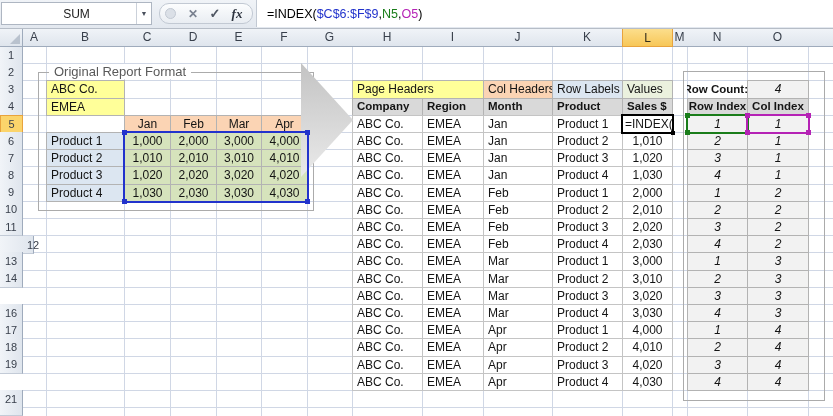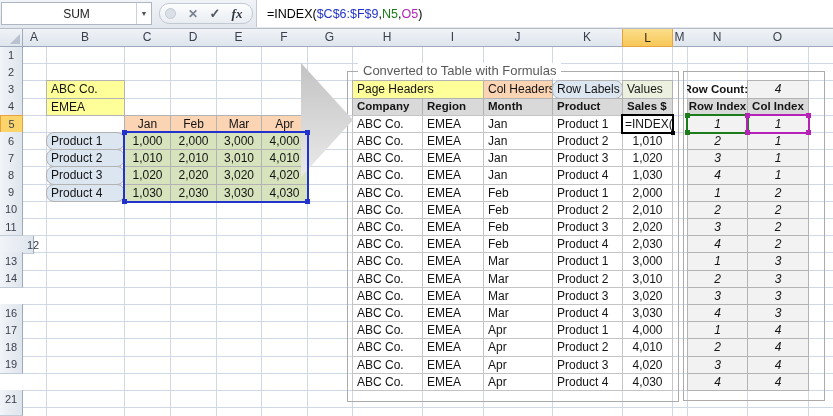--- a/index.html
+++ b/index.html
@@ -45,21 +45,21 @@
           background-image:repeating-linear-gradient(to bottom,#D0D7E5 0 1px,transparent 1px 17.2px);}
   .vline{position:absolute;top:46px;height:370px;width:1px;background:#D0D7E5;z-index:1;}
 
   
   .cell{position:absolute;box-sizing:border-box;font-size:12px;color:#141414;display:flex;align-items:center;
         overflow:hidden;white-space:nowrap;z-index:4;line-height:1;}
   .al{padding-left:4px;} .ac{justify-content:center;} .ar{justify-content:flex-end;padding-right:2px;}
   .b{font-weight:bold;font-size:11.5px;} .i{font-style:italic;}
   .bd1{border:1px solid #B3B3B3;} .bd2{border:1px solid #C4C4C4;}
   .f-yellow{background:var(--fill-yellow);} .f-peach{background:var(--fill-peach);}
-  .f-blue{background:var(--fill-blue);border-radius:8px;}     .f-green{background:var(--fill-green);}
+  .f-blue{background:var(--fill-blue);}     .f-green{background:var(--fill-green);}
   .f-palegreen{background:var(--fill-palegreen);} .f-gray{background:var(--fill-gray);}
   .f-index{background:var(--fill-index);}   .f-white{background:#fff;}
   .c-edit{background:#fff;padding-left:3px;}
 
   
   .gbox{position:absolute;border:1px solid #ABABAB;z-index:5;pointer-events:none;}
   .gbox-label{position:absolute;top:-9px;left:10px;background:#fff;padding:0 5px;font-size:13px;color:#595959;white-space:nowrap;}
   .arrow{position:absolute;left:301px;top:63px;width:52px;height:114px;z-index:6;
          background:linear-gradient(to bottom,#C3C3C3,#EAEAEA);
          clip-path:polygon(0 0,100% 50%,0 100%);}
@@ -304,22 +304,22 @@
       <div class="cell f-index bd1 ac i" style="left: 687px; top: 321.2px; width: 61px; height: 18.2px;">1</div>
       <div class="cell f-index bd1 ac i" style="left: 747px; top: 321.2px; width: 62px; height: 18.2px;">4</div>
       <div class="cell f-index bd1 ac i" style="left: 687px; top: 338.4px; width: 61px; height: 18.2px;">2</div>
       <div class="cell f-index bd1 ac i" style="left: 747px; top: 338.4px; width: 62px; height: 18.2px;">4</div>
       <div class="cell f-index bd1 ac i" style="left: 687px; top: 355.6px; width: 61px; height: 18.2px;">3</div>
       <div class="cell f-index bd1 ac i" style="left: 747px; top: 355.6px; width: 62px; height: 18.2px;">4</div>
       <div class="cell f-index bd1 ac i" style="left: 687px; top: 372.8px; width: 61px; height: 18.2px;">4</div>
       <div class="cell f-index bd1 ac i" style="left: 747px; top: 372.8px; width: 62px; height: 18.2px;">4</div>
     </div>
 
-  <div class="gbox" style="left:347px;top:71px;width:330px;height:329px;">
-    <span class="gbox-label">Converted to Table with Formulas</span>
+  <div class="gbox" style="left:38px;top:72px;width:274px;height:137px;">
+    <span class="gbox-label">Original Report Format</span>
   </div>
   <div class="gbox" style="left:683px;top:71px;width:140px;height:328px;"></div>
 
   <div class="arrow"></div>
 
   <div id="overlays">
       <div class="sel" style="left: 123px; top: 131px; width: 186px; height: 71.8px; border: 2px solid rgb(34, 51, 204);">
         <div class="h h-tl" style="background: rgb(34, 51, 204);"></div>
         <div class="h h-tr" style="background: rgb(34, 51, 204);"></div>
         <div class="h h-bl" style="background: rgb(34, 51, 204);"></div>

